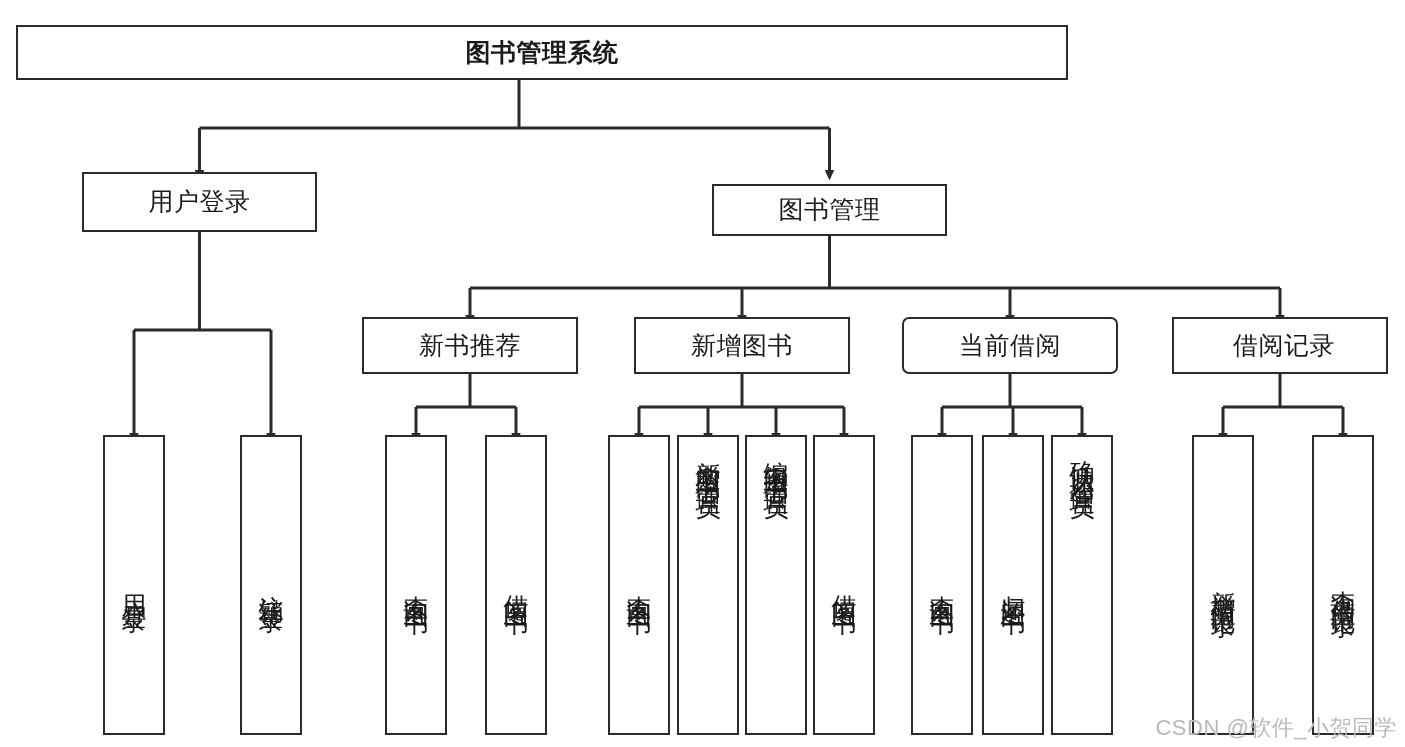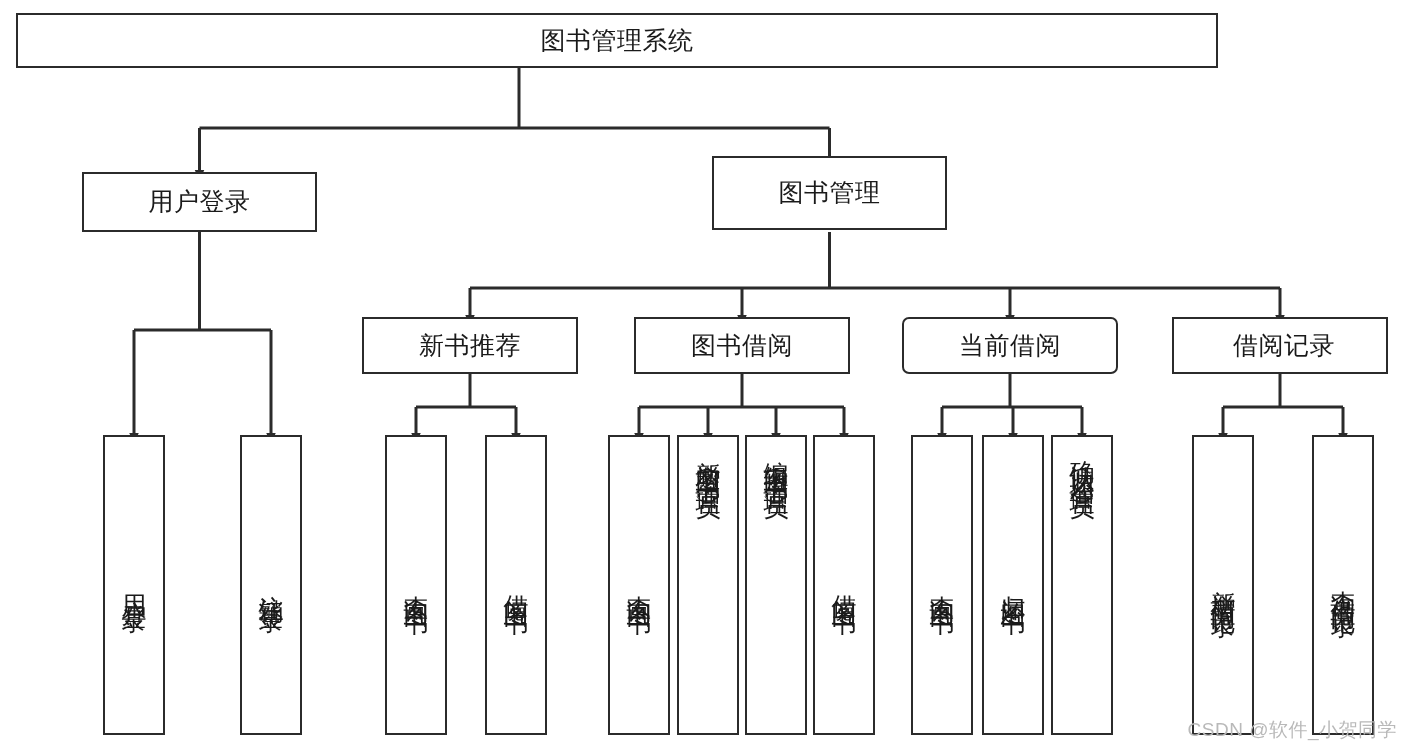--- a/index.html
+++ b/index.html
@@ -63,21 +63,21 @@
     text-orientation: upright;
     font-size: 25px;
     letter-spacing: 5px;
     line-height: 1;
     white-space: nowrap;
   }
   #watermark {
     position: absolute;
     right: 8px;
     bottom: 4px;
-    font-size: 19px;
+    font-size: 22px;
     color: #b9b9b9;
     white-space: nowrap;
     letter-spacing: 0.5px;
   }
 </style>
 </head>
 <body>
 
 <div id="diagram-root">
   <svg id="edge-layer" viewBox="0 0 1405 747" xmlns="http://www.w3.org/2000/svg">
@@ -116,34 +116,34 @@
         <line x1="942" y1="407" x2="942" y2="434" stroke="#2b2b2b" stroke-width="3" marker-end="url(#arrow)"></line>
         <line x1="1013" y1="407" x2="1013" y2="434" stroke="#2b2b2b" stroke-width="3" marker-end="url(#arrow)"></line>
         <line x1="1082" y1="407" x2="1082" y2="434" stroke="#2b2b2b" stroke-width="3" marker-end="url(#arrow)"></line>
         <line x1="1280" y1="374" x2="1280" y2="407" stroke="#2b2b2b" stroke-width="3"></line>
         <line x1="1223" y1="407" x2="1343" y2="407" stroke="#2b2b2b" stroke-width="3"></line>
         <line x1="1223" y1="407" x2="1223" y2="434" stroke="#2b2b2b" stroke-width="3" marker-end="url(#arrow)"></line>
         <line x1="1343" y1="407" x2="1343" y2="434" stroke="#2b2b2b" stroke-width="3" marker-end="url(#arrow)"></line>
       </g>
   </svg>
   <div id="node-layer">
-      <div class="node horiz root" style="left: 16px; top: 13px; width: 1202px; height: 55px;">
+      <div class="node horiz root" style="left: 16px; top: 25px; width: 1052px; height: 55px; font-weight: bold;">
         <span class="node-label">图书管理系统</span>
       </div>
       <div class="node horiz" style="left: 82px; top: 172px; width: 235px; height: 60px;">
         <span class="node-label">用户登录</span>
       </div>
-      <div class="node horiz" style="left: 712px; top: 156px; width: 235px; height: 74px;">
+      <div class="node horiz" style="left: 712px; top: 184px; width: 235px; height: 52px;">
         <span class="node-label">图书管理</span>
       </div>
       <div class="node horiz" style="left: 362px; top: 317px; width: 216px; height: 57px; align-items: center;">
         <span class="node-label">新书推荐</span>
       </div>
       <div class="node horiz" style="left: 634px; top: 317px; width: 216px; height: 57px;">
-        <span class="node-label">图书借阅</span>
+        <span class="node-label">新增图书</span>
       </div>
       <div class="node horiz" style="left: 902px; top: 317px; width: 216px; height: 57px; border-radius: 7px;">
         <span class="node-label">当前借阅</span>
       </div>
       <div class="node horiz" style="left: 1172px; top: 317px; width: 216px; height: 57px; padding-left: 8px;">
         <span class="node-label">借阅记录</span>
       </div>
       <div class="node vert centered" style="left: 103px; top: 435px; width: 62px; height: 300px;">
         <span class="node-label">用户登录</span>
       </div>

